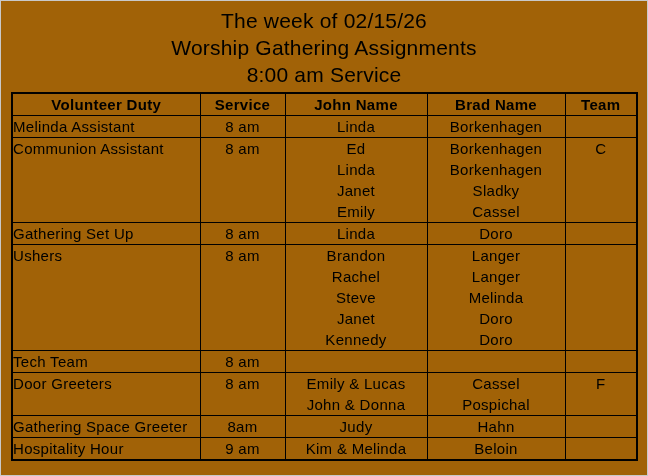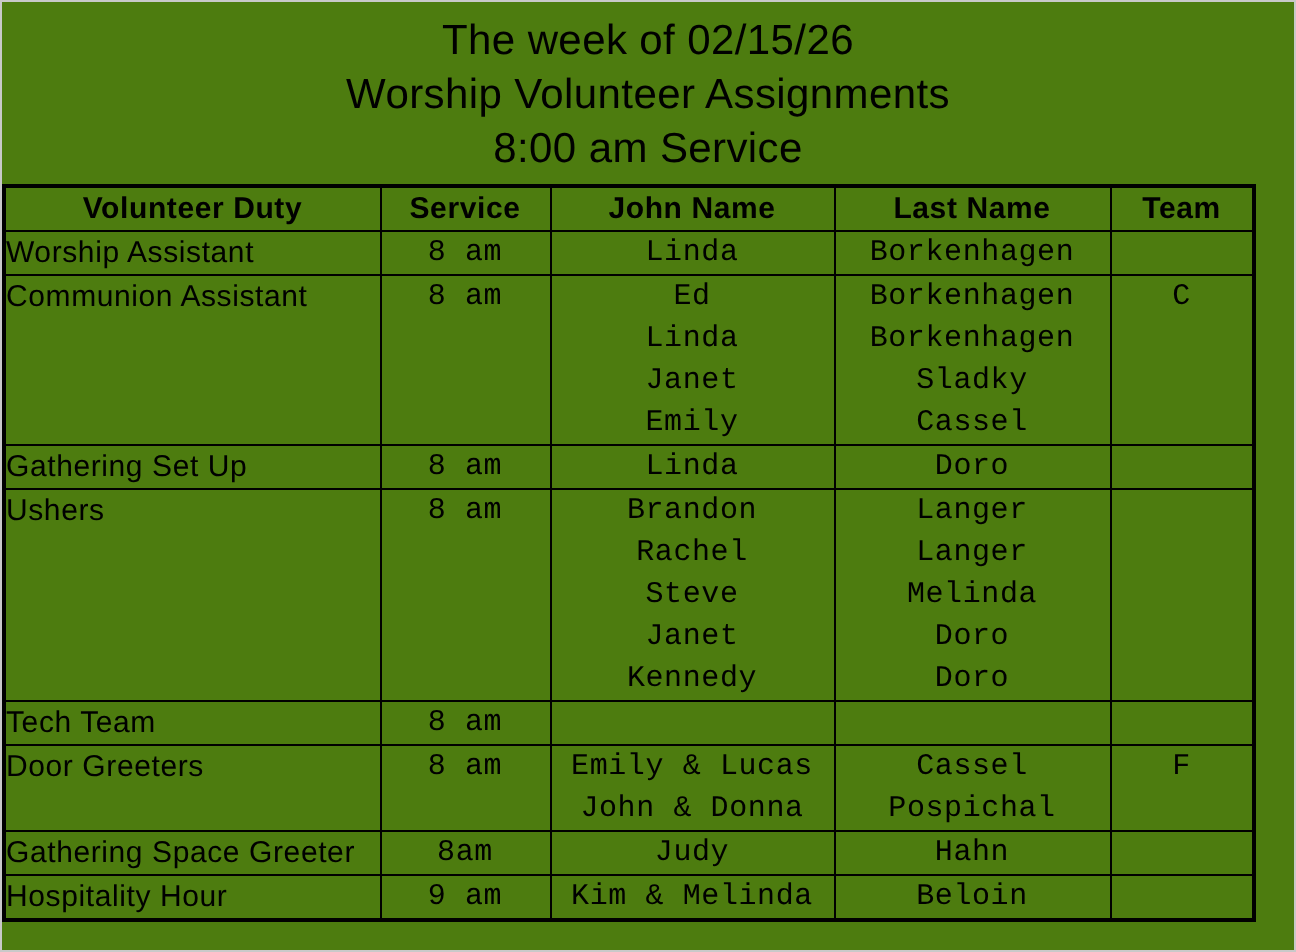--- a/index.html
+++ b/index.html
@@ -6,39 +6,39 @@
     margin: 0;
     padding: 0;
     background: #ffffff;
     font-family: "Liberation Sans", "DejaVu Sans", sans-serif;
     color: #000000;
   }
   .page {
     width: 646px;
     height: 474px;
     border: 1px solid #c9c9c9;
-    background: #4d7c0f;
+    background: #a16207;
     overflow: hidden;
     box-sizing: content-box;
   }
   .titles {
     text-align: center;
     margin-top: 6px;
     margin-bottom: 4px;
   }
   .title-line {
     font-size: 21px;
     line-height: 27px;
     letter-spacing: 0.2px;
   }
   table.assignments {
     border-collapse: collapse;
     table-layout: fixed;
     width: 625px;
-    margin-left: 0;
+    margin-left: 10px;
     letter-spacing: 0.3px;
   }
   table.assignments th,
   table.assignments td {
     border: 1.5px solid #000000;
     vertical-align: top;
     font-size: 15px;
     line-height: 21px;
     padding: 0;
     overflow: hidden;
@@ -51,56 +51,55 @@
     text-align: center;
     height: 21px;
   }
   td.c-duty {
     text-align: left;
     padding-left: 6px;
     padding-right: 34px;
   }
   td.c-center {
     text-align: center;
-    font-family: Liberation Mono, monospace;
   }
   .cell-line {
     min-height: 21px;
   }
 </style>
 </head>
 <body>
 
 <div class="page">
   <div class="titles">
     <div class="title-line">The week of 02/15/26</div>
-    <div class="title-line">Worship Volunteer Assignments</div>
+    <div class="title-line">Worship Gathering Assignments</div>
     <div class="title-line">8:00 am Service</div>
   </div>
 
   <table class="assignments">
     <colgroup>
       <col style="width:188px">
       <col style="width:85px">
       <col style="width:142px">
       <col style="width:138px">
       <col style="width:72px">
     </colgroup>
     <thead>
       <tr id="header-row">
           <th>Volunteer Duty</th>
           <th>Service</th>
           <th>John Name</th>
-          <th>Last Name</th>
+          <th>Brad Name</th>
           <th>Team</th>
         </tr>
     </thead>
     <tbody id="table-body">
         <tr>
-          <td class="c-duty">Worship Assistant</td>
+          <td class="c-duty">Melinda Assistant</td>
           <td class="c-center">8 am</td>
           <td class="c-center">
             <div class="cell-line">Linda</div>
           </td>
           <td class="c-center">
             <div class="cell-line">Borkenhagen</div>
           </td>
           <td class="c-center"></td>
         </tr>
         <tr>

